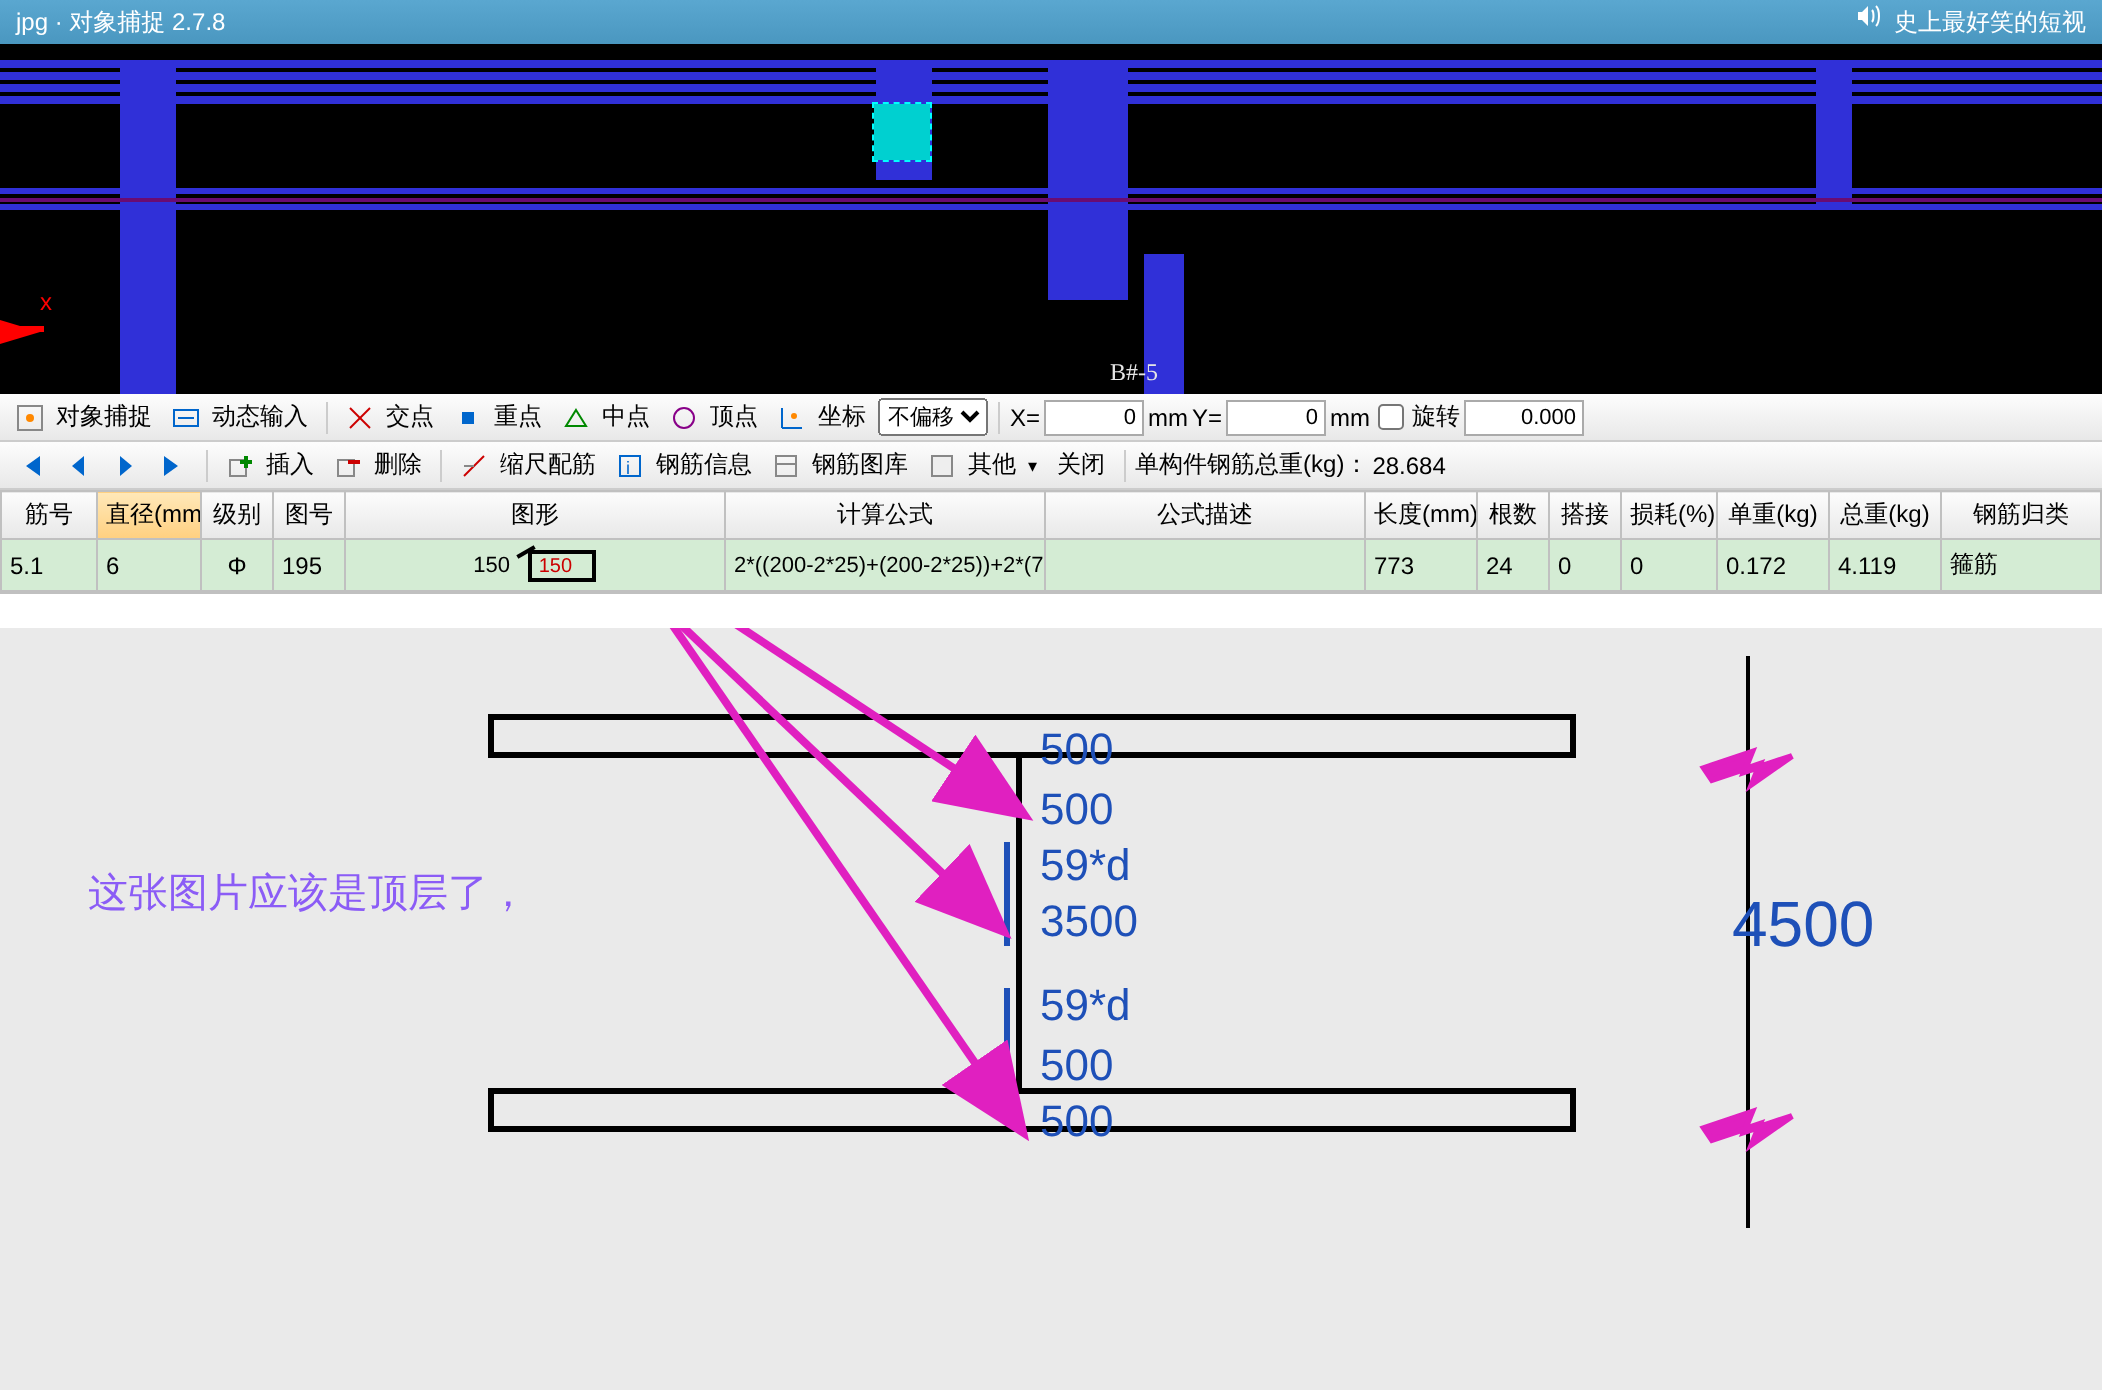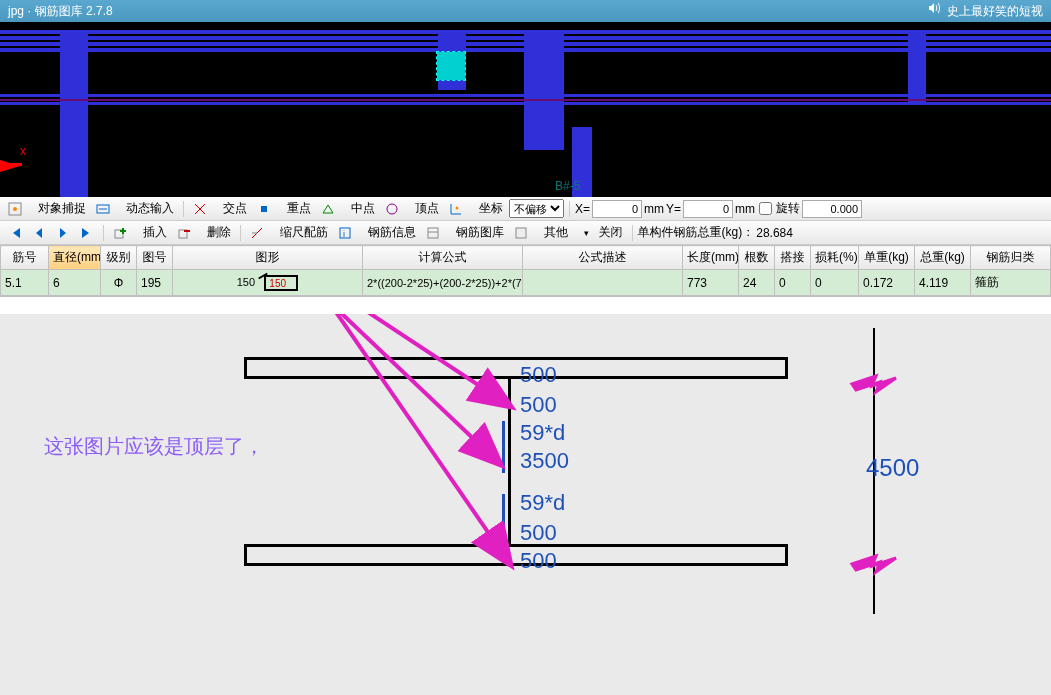--- a/index.html
+++ b/index.html
@@ -10,26 +10,26 @@
 .title-bar .right { display: flex; align-items: center; gap: 6px; }
 
 
 .cad-viewport { background: #000; height: 175px; position: relative; overflow: hidden; }
 .cad-viewport .hstripe { position: absolute; height: 4px; left: 0; right: 0; background: #3030d8; }
 .cad-viewport .col { position: absolute; background: #3030d8; }
 .cad-viewport .col.cyan { background: #00d0d0; }
 .cad-viewport .redline { position: absolute; background: #6a0c72; height: 2px; }
 .cad-viewport .xaxis { color: #f00; position: absolute; font-size: 12px; }
 .cad-viewport .arrow-red { position: absolute; width: 0; height: 0; border-left: 20px solid #f00; border-top: 6px solid transparent; border-bottom: 6px solid transparent; }
-.cad-viewport .label { color: #0f766e; position: absolute; font-size: 12px; }
+.cad-viewport .label { color: #e5e5e5; position: absolute; font-size: 12px; font-family: Liberation Serif, serif; }
 
 
 .toolbar { background: linear-gradient(#fdfdfd, #e8e8e8); border-bottom: 1px solid #ccc; height: 24px; display: flex; align-items: center; padding: 0 4px; gap: 2px; font-size: 12px; }
 .toolbar .sep { width: 1px; height: 16px; background: #ccc; margin: 0 3px; }
-.toolbar .btn { padding: 0 4px; display: inline-flex; align-items: center; gap: 16px; height: 20px; cursor: pointer; white-space: nowrap; }
+.toolbar .btn { padding: 0 4px; display: inline-flex; align-items: center; gap: 6px; height: 20px; cursor: pointer; white-space: nowrap; }
 .toolbar input[type=text] { width: 50px; height: 18px; border: 1px solid #aaa; text-align: right; padding: 0 3px; font-size: 11px; }
 .toolbar input[type=checkbox] { margin: 0 2px; }
 .tiny-icon { width: 14px; height: 14px; display: inline-block; }
 
 
 .data-table { border-collapse: collapse; width: 100%; table-layout: fixed; background: #fdba74; }
 .data-table th { background: linear-gradient(#fcfcfc, #e8e8e8); border: 1px solid #c0c0c0; padding: 3px 4px; font-weight: normal; font-size: 12px; height: 22px; white-space: nowrap; overflow: hidden; }
 .data-table th.sel { background: linear-gradient(#ffe8b8, #ffd080); }
 .data-table td { border: 1px solid #c0c0c0; padding: 3px 4px; background: #d4ecd4; font-size: 12px; height: 26px; white-space: nowrap; overflow: hidden; }
 .data-table .graphic-cell { text-align: center; position: relative; }
@@ -46,21 +46,21 @@
 .heavy-vert { position: absolute; width: 3px; background: #1e50b8; }
 .dim-label { position: absolute; color: #1e50b8; font-size: 22px; font-weight: 500; }
 .note-text { position: absolute; color: #8b5cf6; font-size: 20px; font-weight: 400; }
 
 svg.overlay { position: absolute; top: 0; left: 0; pointer-events: none; }
 </style>
 </head>
 <body>
 
 <div class="title-bar">
-  <span>jpg · 钢筋图库  2.7.8</span>
+  <span>jpg · 对象捕捉  2.7.8</span>
   <span class="right">
     <span>
       <svg width="14" height="14" viewBox="0 0 14 14">
           <path d="M2 5v4h2l3 3V2L4 5H2z" fill="#fff"></path>
           <path d="M9 4c1 1 1 5 0 6M11 2c2 2 2 8 0 10" stroke="#fff" fill="none" stroke-width="1"></path>
         </svg>
     </span>
     <span>史上最好笑的短视</span>
   </span>
 </div>
@@ -303,21 +303,21 @@
   <div class="heavy-vert" style="left:502px;top:180px;height:50px"></div>
 
   <div class="dim-label" style="left:520px;top:48px">500</div>
   <div class="dim-label" style="left:520px;top:78px">500</div>
   <div class="dim-label" style="left:520px;top:106px">59*d</div>
   <div class="dim-label" style="left:520px;top:134px">3500</div>
   <div class="dim-label" style="left:520px;top:176px">59*d</div>
   <div class="dim-label" style="left:520px;top:206px">500</div>
   <div class="dim-label" style="left:520px;top:234px">500</div>
 
-  <div class="dim-label" style="left:866px;top:140px;font-size:24px">4500</div>
+  <div class="dim-label" style="left:866px;top:130px;font-size:32px">4500</div>
 
   <div class="note-text" style="left:44px;top:119px">这张图片应该是顶层了，</div>
 
   <svg class="overlay" width="1051" height="340">
     <defs>
       <marker id="ah" markerWidth="12" markerHeight="10" refX="10" refY="5" orient="auto">
         <polygon points="0,0 12,5 0,10" fill="#e020c0"></polygon>
       </marker>
     </defs>
 

